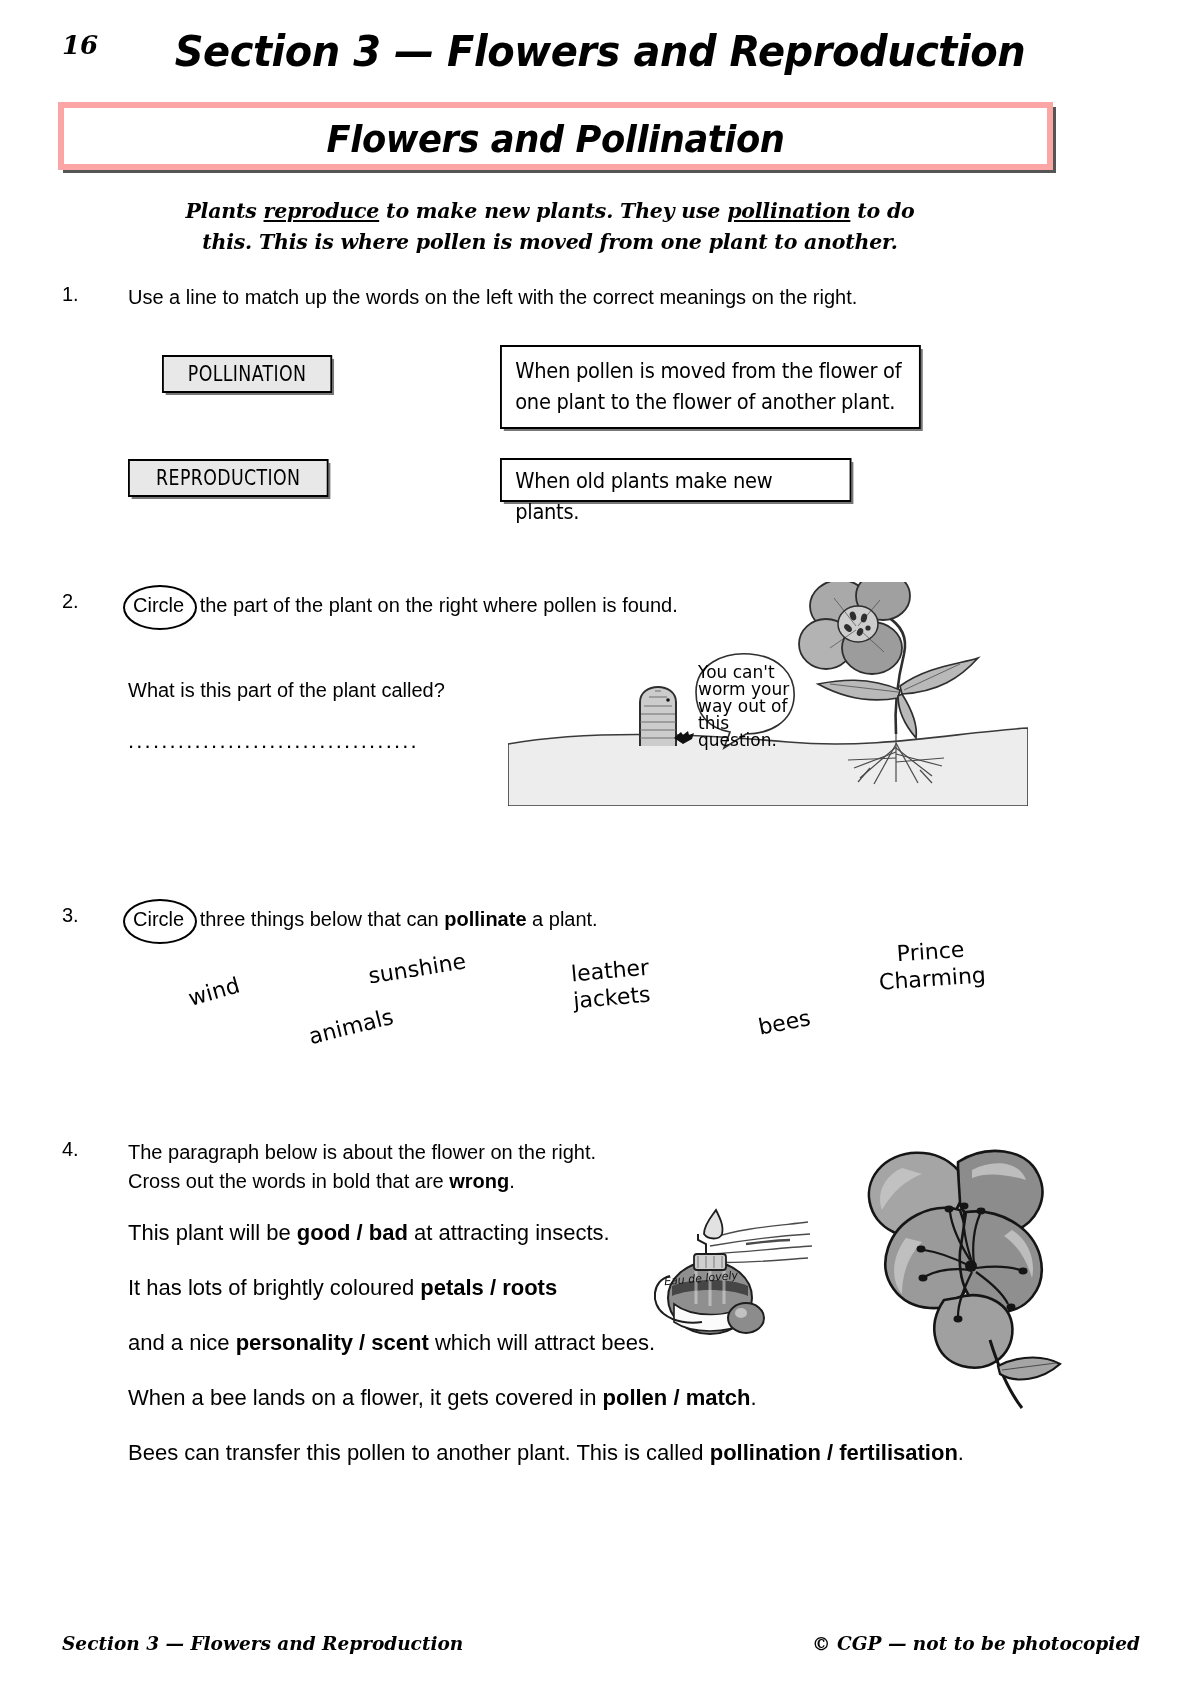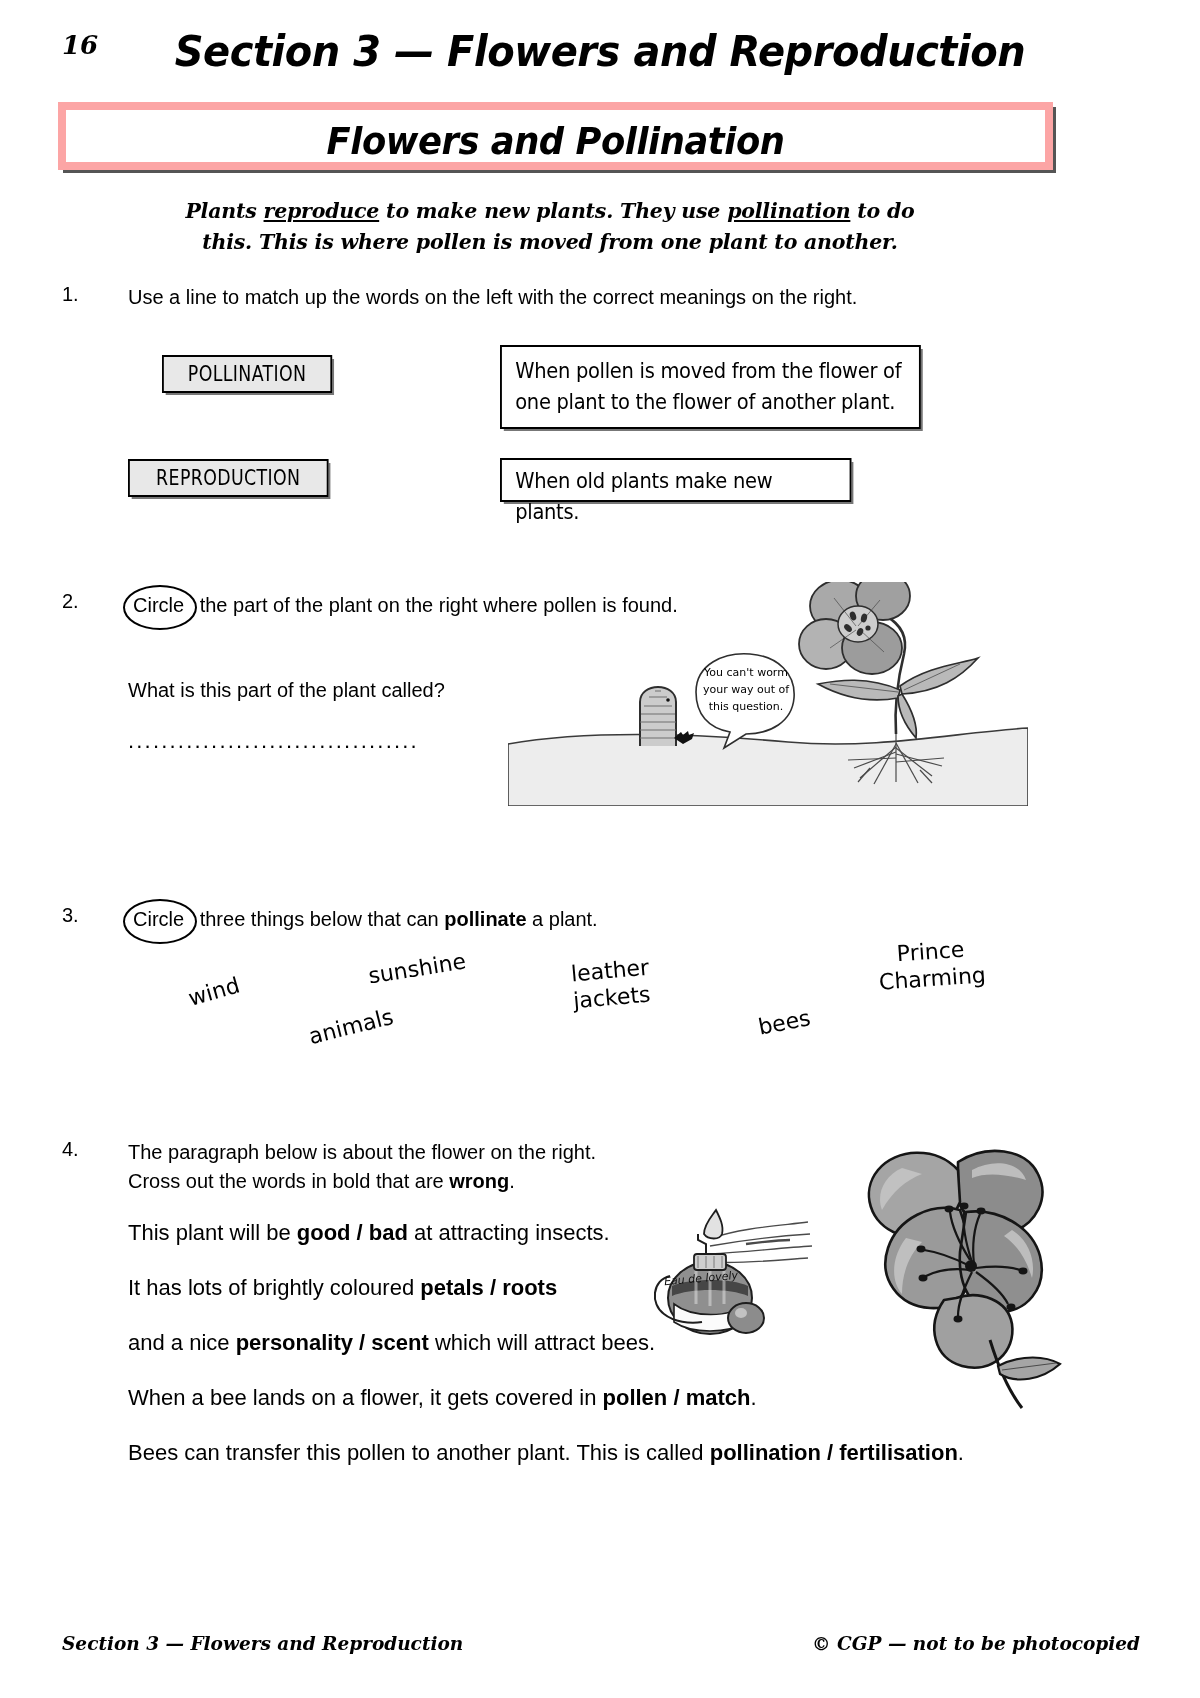--- a/index.html
+++ b/index.html
@@ -26,21 +26,21 @@
     text-align:center;
     font-family:"DejaVu Sans", sans-serif;
     font-style: italic; font-weight:700;
     font-size:43px;
     letter-spacing:-0.5px;
     transform: scaleX(0.93);
   }
   .topic-box {
     position:absolute; left:58px; top:102px;
     width:995px; height:68px;
-    border:8px solid #fca5a5;
+    border:6px solid #fca5a5;
     background:#fff;
     box-shadow: 4px 4px 0 -1px #555;
   }
   .topic-title {
     width:100%; text-align:center;
     font-family:"DejaVu Sans", sans-serif;
     font-style: italic; font-weight:700;
     font-size:38px;
     line-height:62px;
     letter-spacing:-0.5px;
@@ -149,23 +149,22 @@
     font-size:18.5px;
   }
   .footer-left { left:62px; }
   .footer-right { right:60px; }
 
   
   .illus { position:absolute; }
   .bubble-text {
     position:absolute;
     font-family:"DejaVu Sans", sans-serif;
-    font-size:11px;
+    font-size:17px;
     line-height:17px;
-    text-align:center;
     width:96px;
   }
   .perfume-label {
     position:absolute;
     font-family:"DejaVu Sans", sans-serif;
     font-style:italic;
     font-size:11px;
     color:#111;
     white-space:nowrap;
   }

